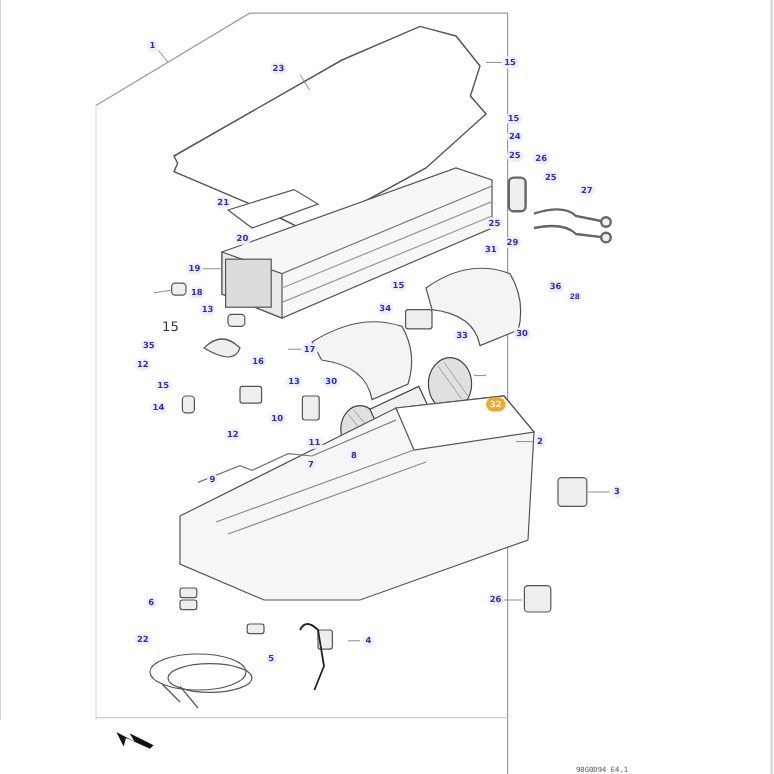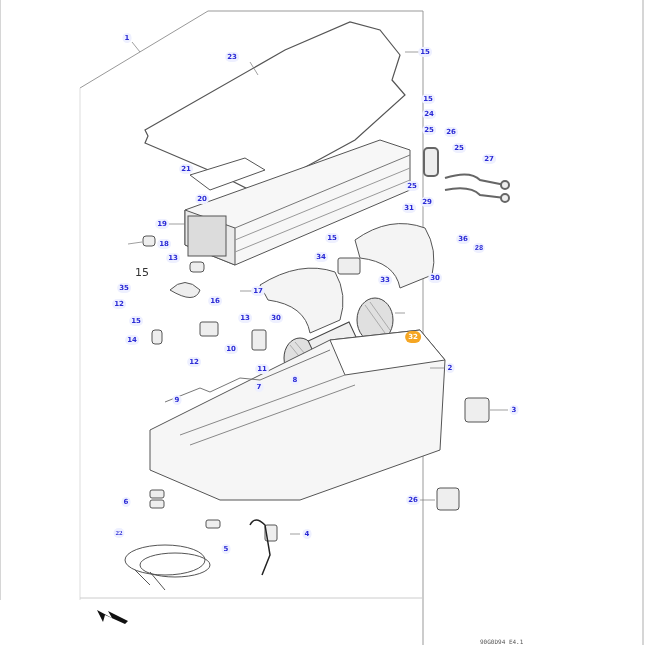--- a/index.html
+++ b/index.html
@@ -157,19 +157,19 @@
       <span class="callout" style="left: 231px; top: 349px;">10</span>
       <span class="callout" style="left: 194px; top: 362px;">12</span>
       <span class="callout" style="left: 214px; top: 369px; margin-left: 48px;">11</span>
       <span class="callout" style="left: 295px; top: 380px;">8</span>
       <span class="callout" style="left: 259px; top: 387px;">7</span>
       <span class="callout" style="left: 177px; top: 400px;">9</span>
       <span class="callout" style="left: 450px; top: 368px;">2</span>
       <span class="callout" style="left: 514px; top: 410px;">3</span>
       <span class="callout" style="left: 413px; top: 500px;">26</span>
       <span class="callout" style="left: 126px; top: 502px;">6</span>
-      <span class="callout" style="left: 119px; top: 533px; font-family: Liberation Serif, serif;">22</span>
+      <span class="callout" style="left: 119px; top: 533px;">22</span>
       <span class="callout" style="left: 226px; top: 549px;">5</span>
       <span class="callout" style="left: 307px; top: 534px;">4</span>
     </div>
 
   <div class="footer-code">90G0D94 E4.1</div>
 </div>
 
 </body></html>

